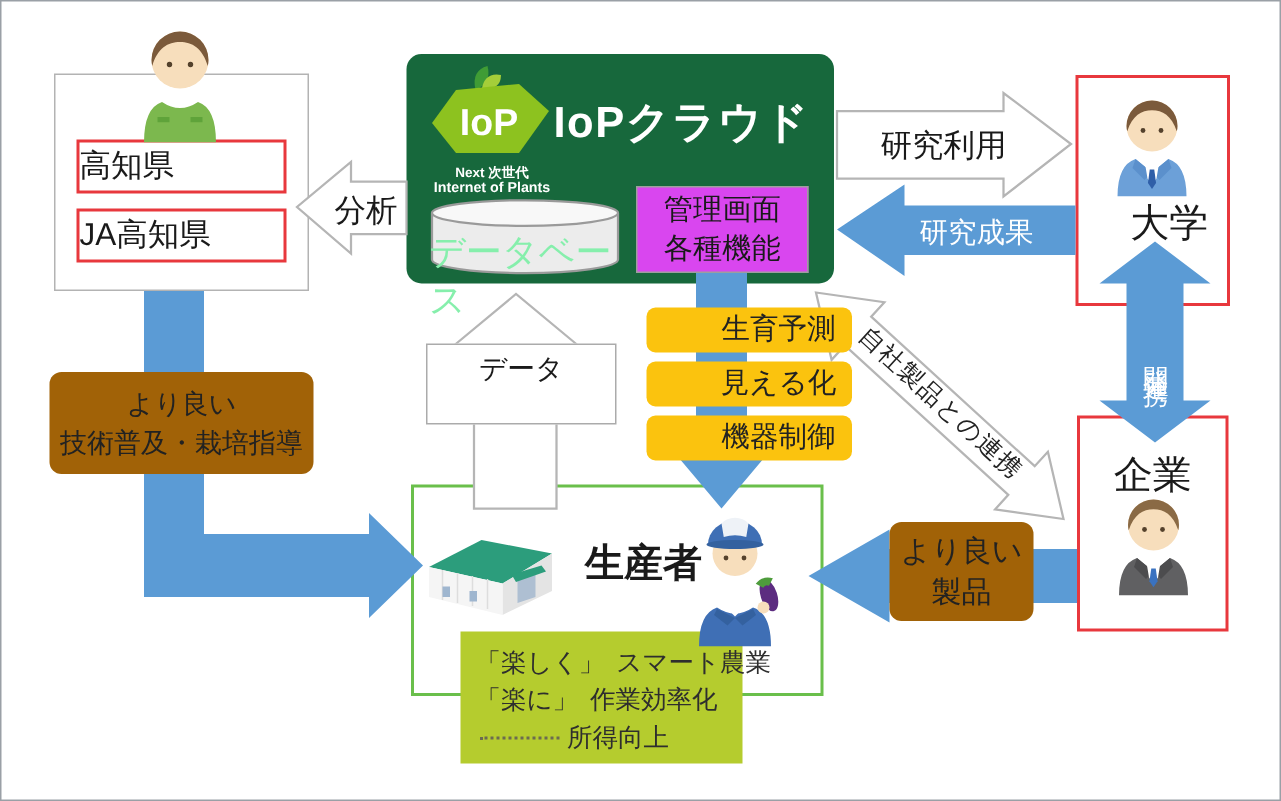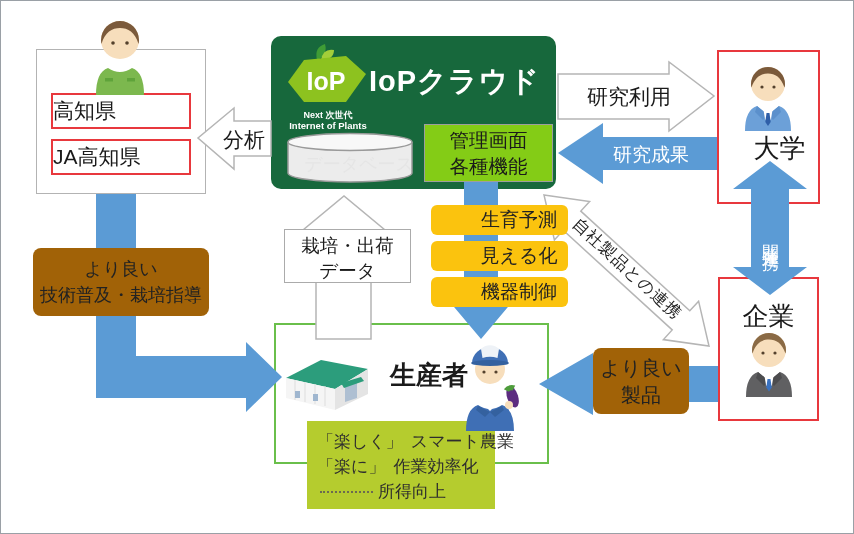--- a/index.html
+++ b/index.html
@@ -19,22 +19,22 @@
   .z-arrowlabel{z-index:45;}
   .z-chip{z-index:50;}
   .z-top{z-index:55;}
 
   
   #cloud{left:270px;top:35px;width:285px;height:153px;background:#17683c;border-radius:10px;}
   #cloud-title{left:98px;top:26px;width:182px;font-size:29px;font-weight:700;color:#fff;letter-spacing:1px;white-space:nowrap;}
   #logo-sub1{left:0px;top:73px;width:114px;text-align:center;font-size:9px;font-weight:700;color:#fff;}
   #logo-sub2{left:0px;top:84px;width:114px;text-align:center;font-size:9.5px;font-weight:700;color:#fff;}
   #db-wrap{left:15px;top:96px;width:128px;height:52px;}
-  #db-label{left:0;top:20px;width:128px;text-align:right;font-size:18px;color:#e5e5e5;}
-  #admin-box{left:153px;top:88px;width:129px;height:58px;background:#84cc16;border:1px solid #9e9e9e;
+  #db-label{left:0;top:20px;width:128px;text-align:left;font-size:24px;color:#86efac;}
+  #admin-box{left:153px;top:88px;width:115px;height:58px;background:#d946ef;border:1px solid #9e9e9e;
     display:flex;flex-direction:column;justify-content:center;text-align:center;font-size:19.5px;line-height:1.35;box-sizing:border-box;}
 
   
   #pref-box{left:35px;top:48px;width:170px;height:145px;background:#fff;border:1.5px solid #b3b3b3;box-sizing:border-box;}
   .red-item{left:50px;width:140px;height:36px;background:#fff;border:2px solid #e8383d;box-sizing:border-box;
     text-align:left;font-size:21px;line-height:31px;}
   #pref-item-1{top:92px;}
   #pref-item-2{top:138px;}
 
   
@@ -224,21 +224,20 @@
   </div>
   <div id="product-box" class="abs yellow z-chip">
     <div>より良い</div>
     <div>製品</div>
   </div>
   <div id="chip-0" class="abs chip z-chip">生育予測</div>
   <div id="chip-1" class="abs chip z-chip">見える化</div>
   <div id="chip-2" class="abs chip z-chip">機器制御</div>
 
   <div id="cultivation-box" class="abs z-chip">
-    <div>栽培・出荷</div>
     <div>データ</div>
   </div>
 
   <div id="lbl-analysis" class="abs z-arrowlabel">分析</div>
   <div id="lbl-research-use" class="abs z-arrowlabel">研究利用</div>
   <div id="lbl-research-result" class="abs z-arrowlabel">研究成果</div>
   <div id="lbl-dev-collab" class="abs z-arrowlabel">開発連携</div>
   <div id="lbl-own-product" class="abs z-arrowlabel">自社製品との連携</div>
 
 </div>

